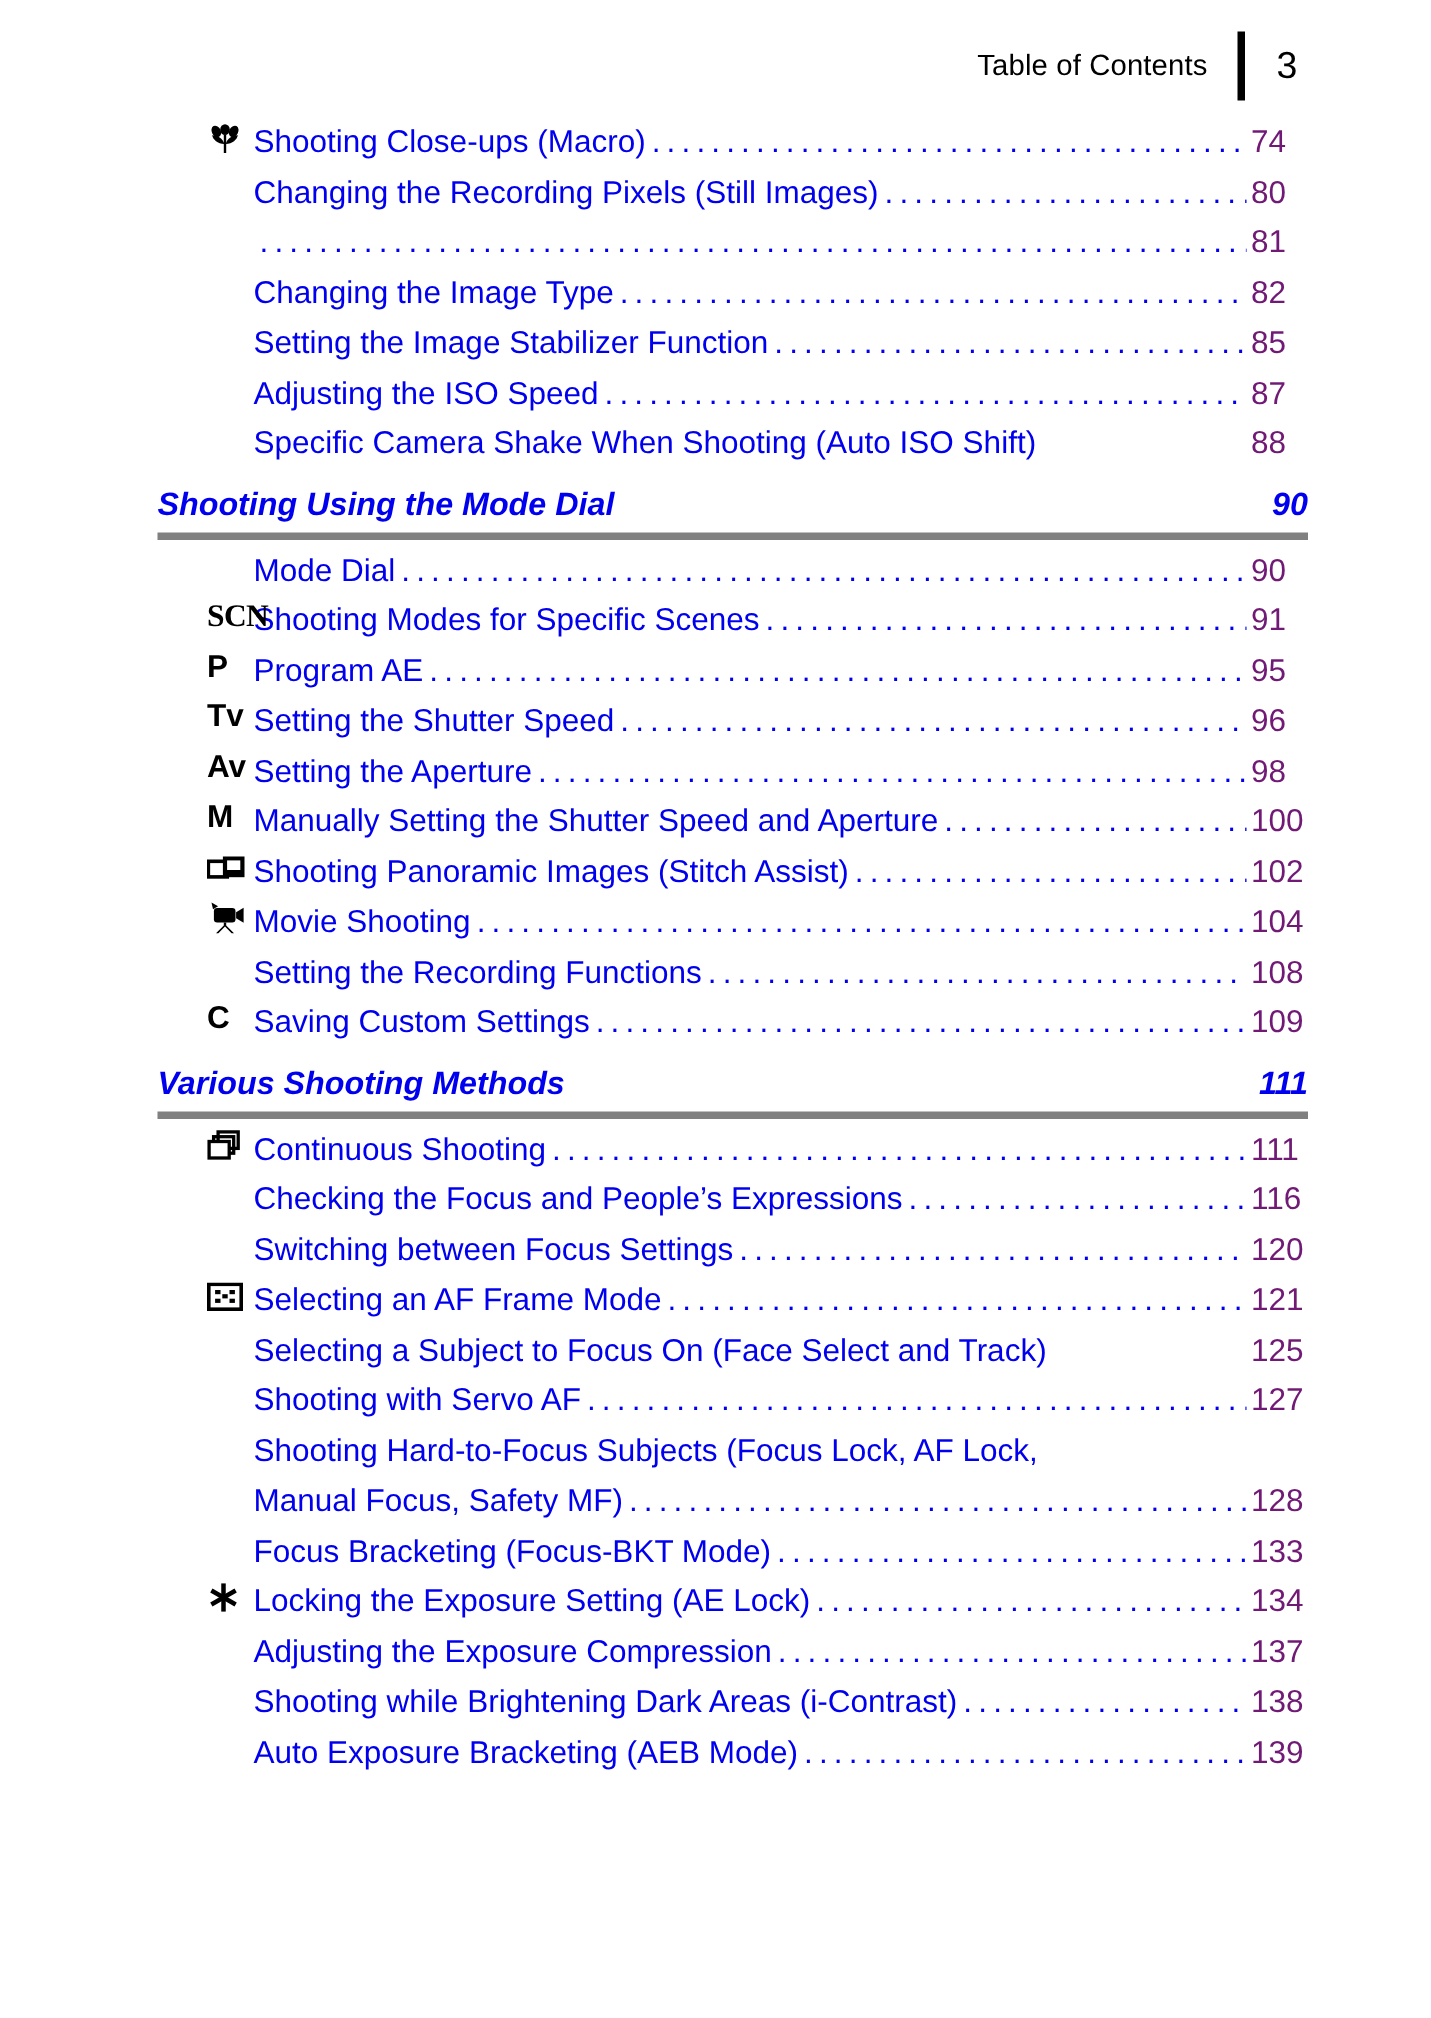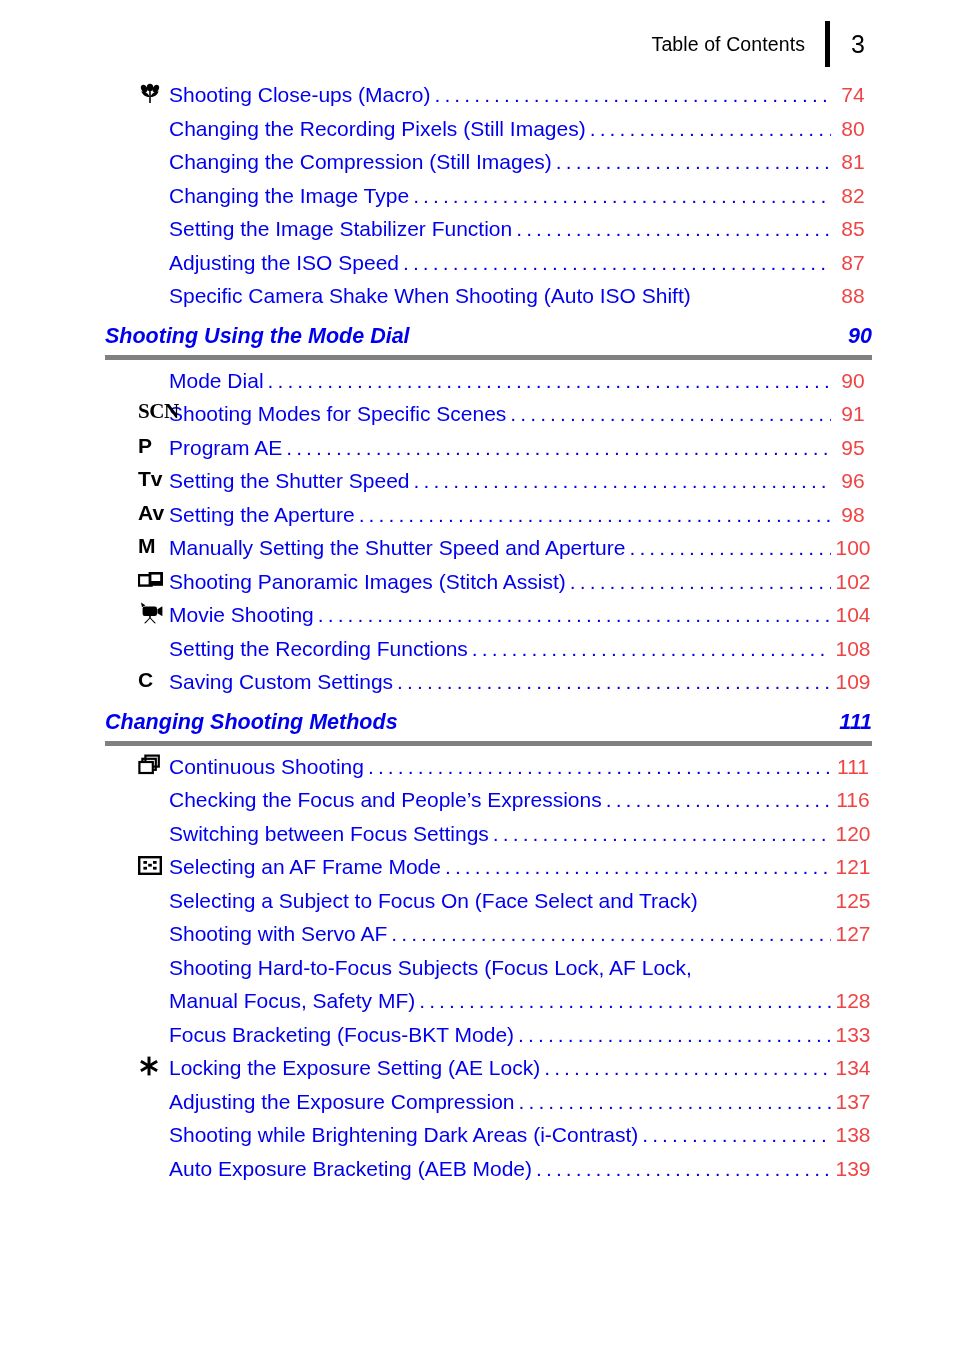--- a/index.html
+++ b/index.html
@@ -144,23 +144,23 @@
     margin: 0 3px 0 4px;
     color: #0000ee;
     letter-spacing: 4.1px;
     font-size: 21px;
   }
   .entry-leader::before {
     content: "........................................................................................................";
   }
   .entry-page {
     flex: none;
-    text-align: center;
+    text-align: left;
     min-width: 38px;
-    color: #ef4444;
+    color: #701a75;
   }
   
   .entry.no-leader .entry-leader { letter-spacing: normal; }
   .entry.no-leader .entry-leader::before { content: ""; }
   .entry.no-leader .entry-gap { flex: 1 1 auto; }
 
   
   .entry.cont {
     padding-left: 199px;
   }
@@ -196,21 +196,20 @@
         <span class="entry-label">Shooting Close-ups (Macro)</span>
         <span class="entry-leader"></span>
         <span class="entry-page">74</span>
       </div>
       <div class="entry plain">
         <span class="entry-label">Changing the Recording Pixels (Still Images)</span>
         <span class="entry-leader"></span>
         <span class="entry-page">80</span>
       </div>
       <div class="entry plain">
-        <span class="entry-label">Changing the Compression (Still Images)</span>
         <span class="entry-leader"></span>
         <span class="entry-page">81</span>
       </div>
       <div class="entry plain">
         <span class="entry-label">Changing the Image Type</span>
         <span class="entry-leader"></span>
         <span class="entry-page">82</span>
       </div>
       <div class="entry plain">
         <span class="entry-label">Setting the Image Stabilizer Function</span>
@@ -318,21 +317,21 @@
       <div class="entry">
         <span class="entry-icon">
           <span class="mode-letter">C</span>
         </span>
         <span class="entry-label">Saving Custom Settings</span>
         <span class="entry-leader"></span>
         <span class="entry-page">109</span>
       </div>
       <div class="section">
         <div class="section-row">
-          <span class="section-title">Changing Shooting Methods</span>
+          <span class="section-title">Various Shooting Methods</span>
           <span class="section-spacer"></span>
           <span class="section-page">111</span>
         </div>
         <div class="section-rule"></div>
       </div>
       <div class="entry">
         <span class="entry-icon">
           <span class="icon-box">
             <svg width="24" height="22" viewBox="0 0 24 22">
               <rect x="7.4" y="1.6" width="13.4" height="11.0" fill="none" stroke="#000000" stroke-width="2.2"></rect>

